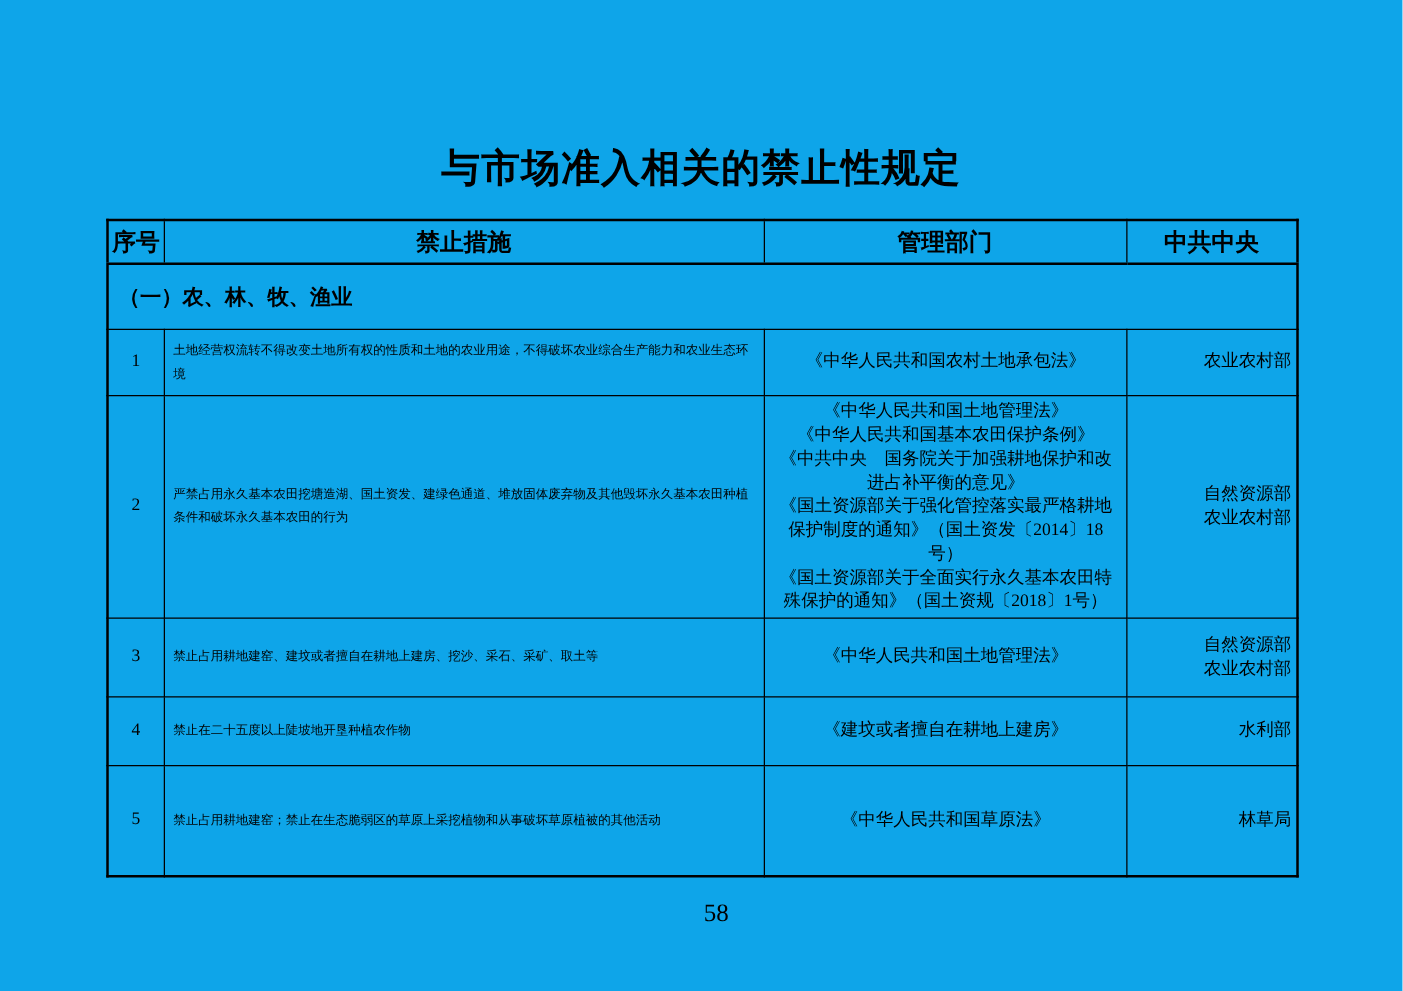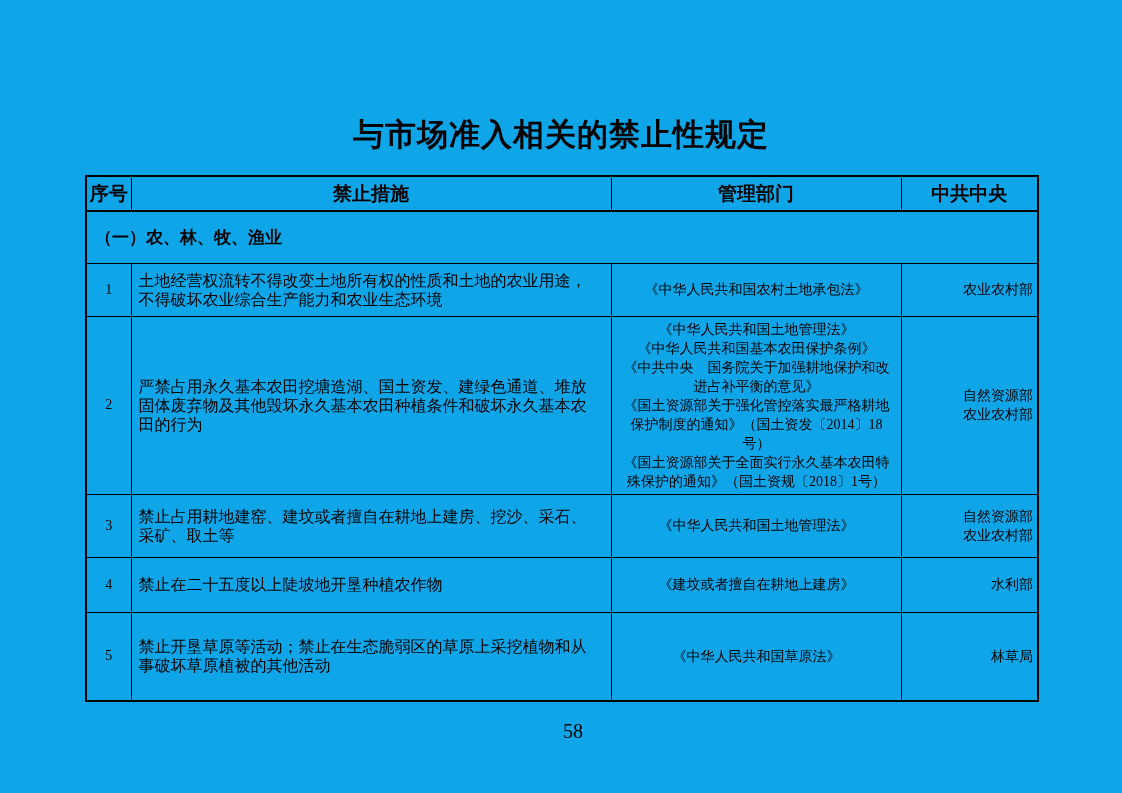--- a/index.html
+++ b/index.html
@@ -65,21 +65,21 @@
     font-weight: bold;
     text-align: left;
     padding: 2px 8px;
   }
   td.c-no {
     font-size: 14px;
     text-align: center;
     padding: 2px 2px;
   }
   td.c-measure {
-    font-size: 16px;
+    font-size: 10px;
     line-height: 19px;
     text-align: left;
     padding: 3px 9px 3px 7px;
   }
   td.c-basis {
     font-size: 14px;
     line-height: 19px;
     text-align: center;
     padding: 3px 6px 3px 7px;
   }
@@ -158,21 +158,21 @@
 
       <tr class="data-row" style="height:55px">
         <td class="c-no">4</td>
         <td class="c-measure">禁止在二十五度以上陡坡地开垦种植农作物</td>
         <td class="c-basis multi">《建坟或者擅自在耕地上建房》</td>
         <td class="c-dept multi">水利部</td>
       </tr>
 
       <tr class="data-row" style="height:89px">
         <td class="c-no">5</td>
-        <td class="c-measure">禁止开垦草原等活动；禁止在生态脆弱区的草原上采挖植物和从事破坏草原植被的其他活动</td>
+        <td class="c-measure">禁止占用耕地建窑；禁止在生态脆弱区的草原上采挖植物和从事破坏草原植被的其他活动</td>
         <td class="c-basis multi">《中华人民共和国草原法》</td>
         <td class="c-dept multi">林草局</td>
       </tr>
     </tbody>
   </table>
 
   <div class="page-number">58</div>
 
 </main>
 

